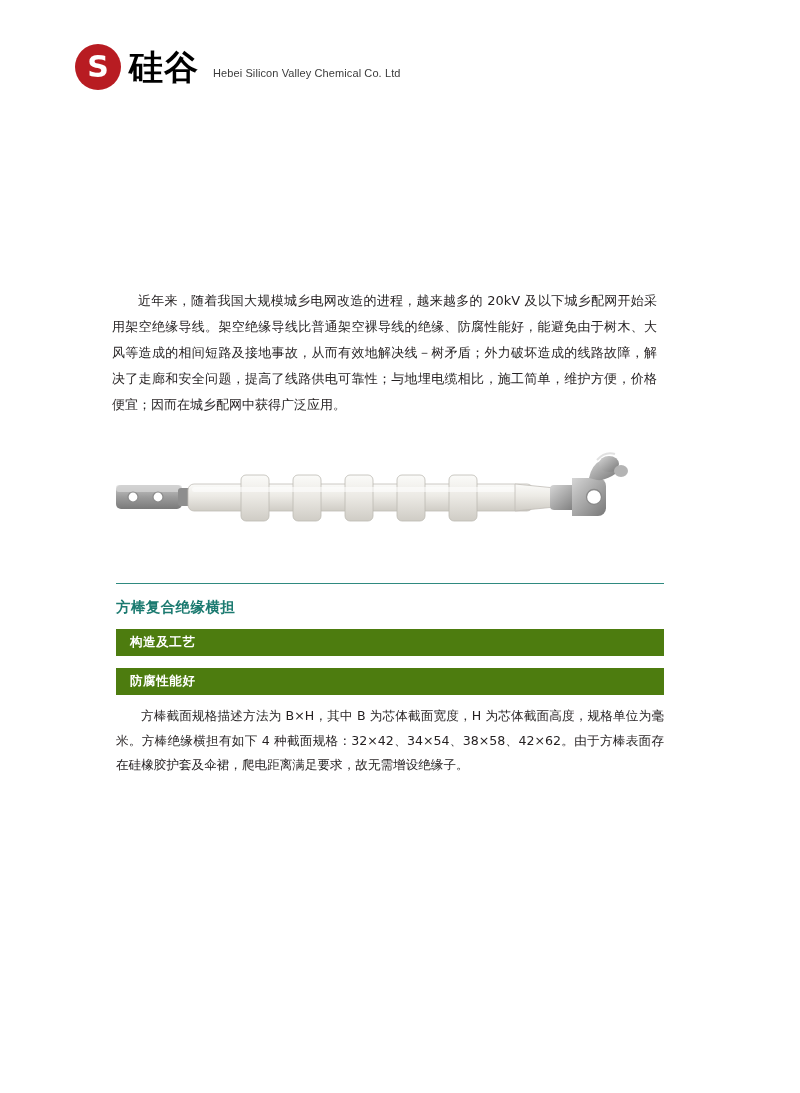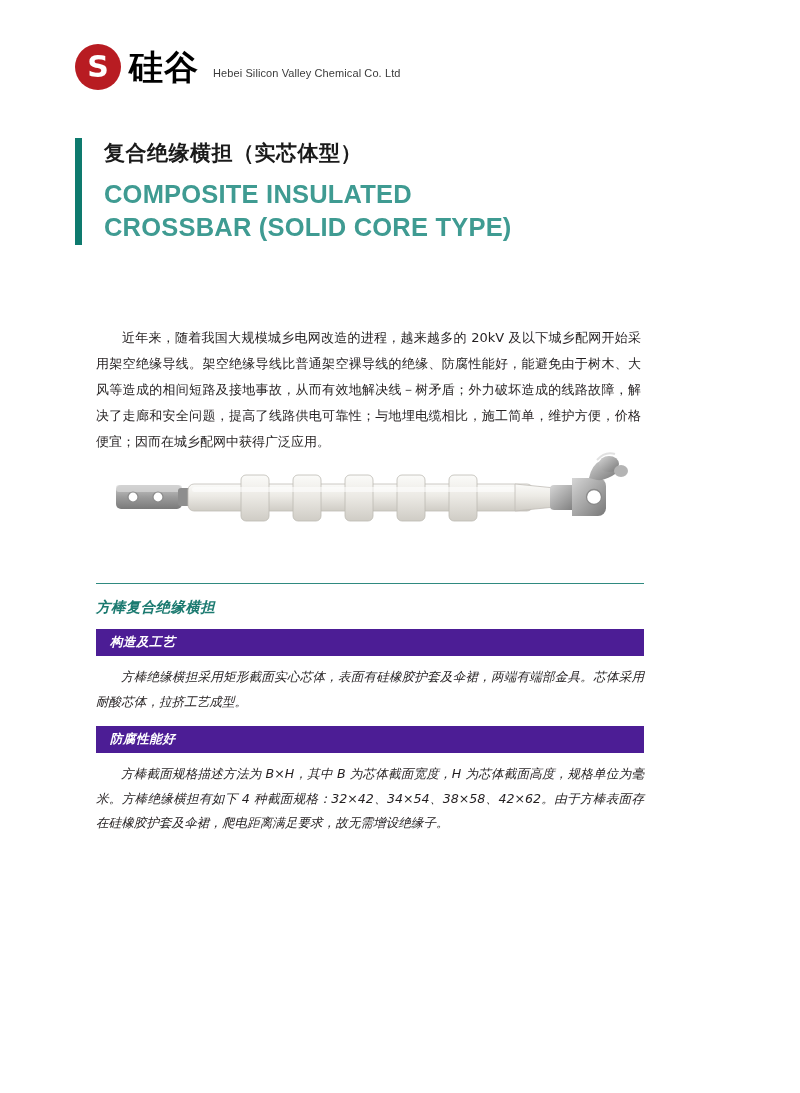--- a/index.html
+++ b/index.html
@@ -100,65 +100,63 @@
     font-size: 25.5px;
     font-weight: bold;
     color: #3f9b92;
     line-height: 1.32;
     letter-spacing: 0.2px;
   }
 
   
   .intro {
     position: absolute;
-    left: 96px;
+    left: 112px;
     top: 288px;
     width: 545px;
     font-size: 13px;
     line-height: 2.0;
     color: #231f20;
     text-align: justify;
     text-indent: 26px;
     font-family: "DejaVu Sans", sans-serif;
-    margin-top: 37px;
   }
 
   
   .product-img {
     position: absolute;
     left: 100px;
     top: 430px;
     width: 560px;
     height: 140px;
   }
 
   
   .content {
     position: absolute;
-    left: 96px;
+    left: 116px;
     top: 583px;
     width: 548px;
-    font-style: italic;
   }
   .rule {
     height: 1px;
     background: #2f8a80;
     width: 100%;
   }
   .section-heading {
     margin-top: 14px;
     font-size: 14.5px;
     color: #1b7a70;
     font-weight: bold;
     letter-spacing: 0.4px;
     font-family: "DejaVu Sans", sans-serif;
   }
   .band {
     margin-top: 12px;
-    background: #4c1d95;
+    background: #4d7c0f;
     color: #ffffff;
     font-size: 12.5px;
     font-weight: bold;
     padding: 5px 11px 5px 14px;
     letter-spacing: 0.6px;
     font-family: "DejaVu Sans", sans-serif;
   }
   .para {
     margin-top: 9px;
     font-size: 12.6px;
@@ -179,27 +177,20 @@
       <div class="logo-mark">
         <span class="glyph">S</span>
       </div>
       <div class="logo-cn">硅谷</div>
       <div class="logo-en">Hebei Silicon Valley Chemical Co. Ltd</div>
     </div>
   </div>
 
   <div class="title-block">
     <div class="title-bar"></div>
-    <div>
-      <div class="title-cn">复合绝缘横担（实芯体型）</div>
-      <div class="title-en">
-        <div>COMPOSITE INSULATED</div>
-        <div>CROSSBAR (SOLID CORE TYPE)</div>
-      </div>
-    </div>
   </div>
 
   <div class="intro">近年来，随着我国大规模城乡电网改造的进程，越来越多的 20kV 及以下城乡配网开始采用架空绝缘导线。架空绝缘导线比普通架空裸导线的绝缘、防腐性能好，能避免由于树木、大风等造成的相间短路及接地事故，从而有效地解决线－树矛盾；外力破坏造成的线路故障，解决了走廊和安全问题，提高了线路供电可靠性；与地埋电缆相比，施工简单，维护方便，价格便宜；因而在城乡配网中获得广泛应用。</div>
 
   <div class="product-img">
     <svg width="560" height="140" viewBox="0 0 560 140">
       <defs>
         <linearGradient id="shellGrad" x1="0" y1="0" x2="0" y2="1">
           <stop offset="0%" stop-color="#fbfbf9"></stop>
           <stop offset="45%" stop-color="#eceae5"></stop>
@@ -252,20 +243,19 @@
         <path d="M497 30 q8 -9 18 -6" stroke="#d9d9d9" stroke-width="2" fill="none" opacity="0.8"></path>
       </g>
     </svg>
   </div>
 
   <div class="content">
     <div class="rule"></div>
     <div class="section-heading">方棒复合绝缘横担</div>
 
     <div class="band">构造及工艺</div>
-    <div class="para">方棒绝缘横担采用矩形截面实心芯体，表面有硅橡胶护套及伞裙，两端有端部金具。芯体采用耐酸芯体，拉挤工艺成型。</div>
 
 
     <div class="band">防腐性能好</div>
     <div class="para">方棒截面规格描述方法为 B×H，其中 B 为芯体截面宽度，H 为芯体截面高度，规格单位为毫米。方棒绝缘横担有如下 4 种截面规格：32×42、34×54、38×58、42×62。由于方棒表面存在硅橡胶护套及伞裙，爬电距离满足要求，故无需增设绝缘子。</div>
   </div>
 
 </div>
 
 </body></html>

